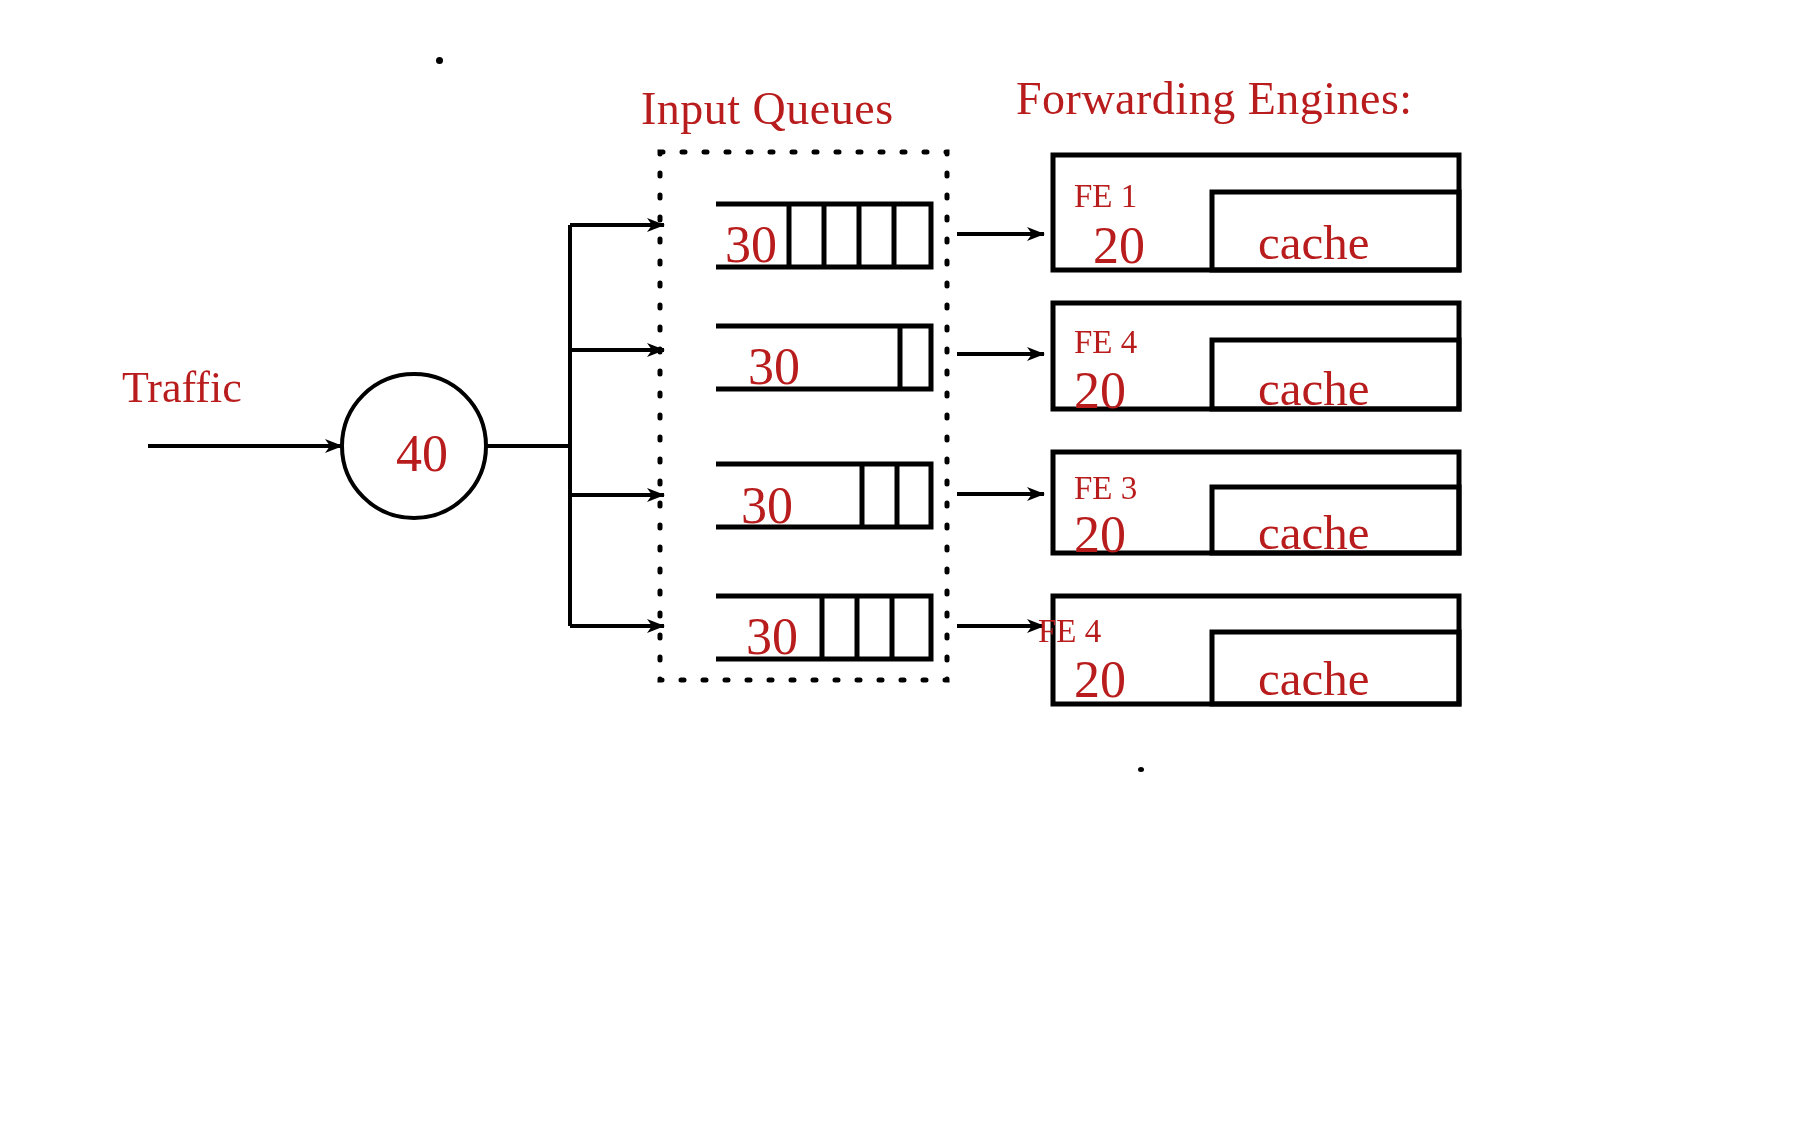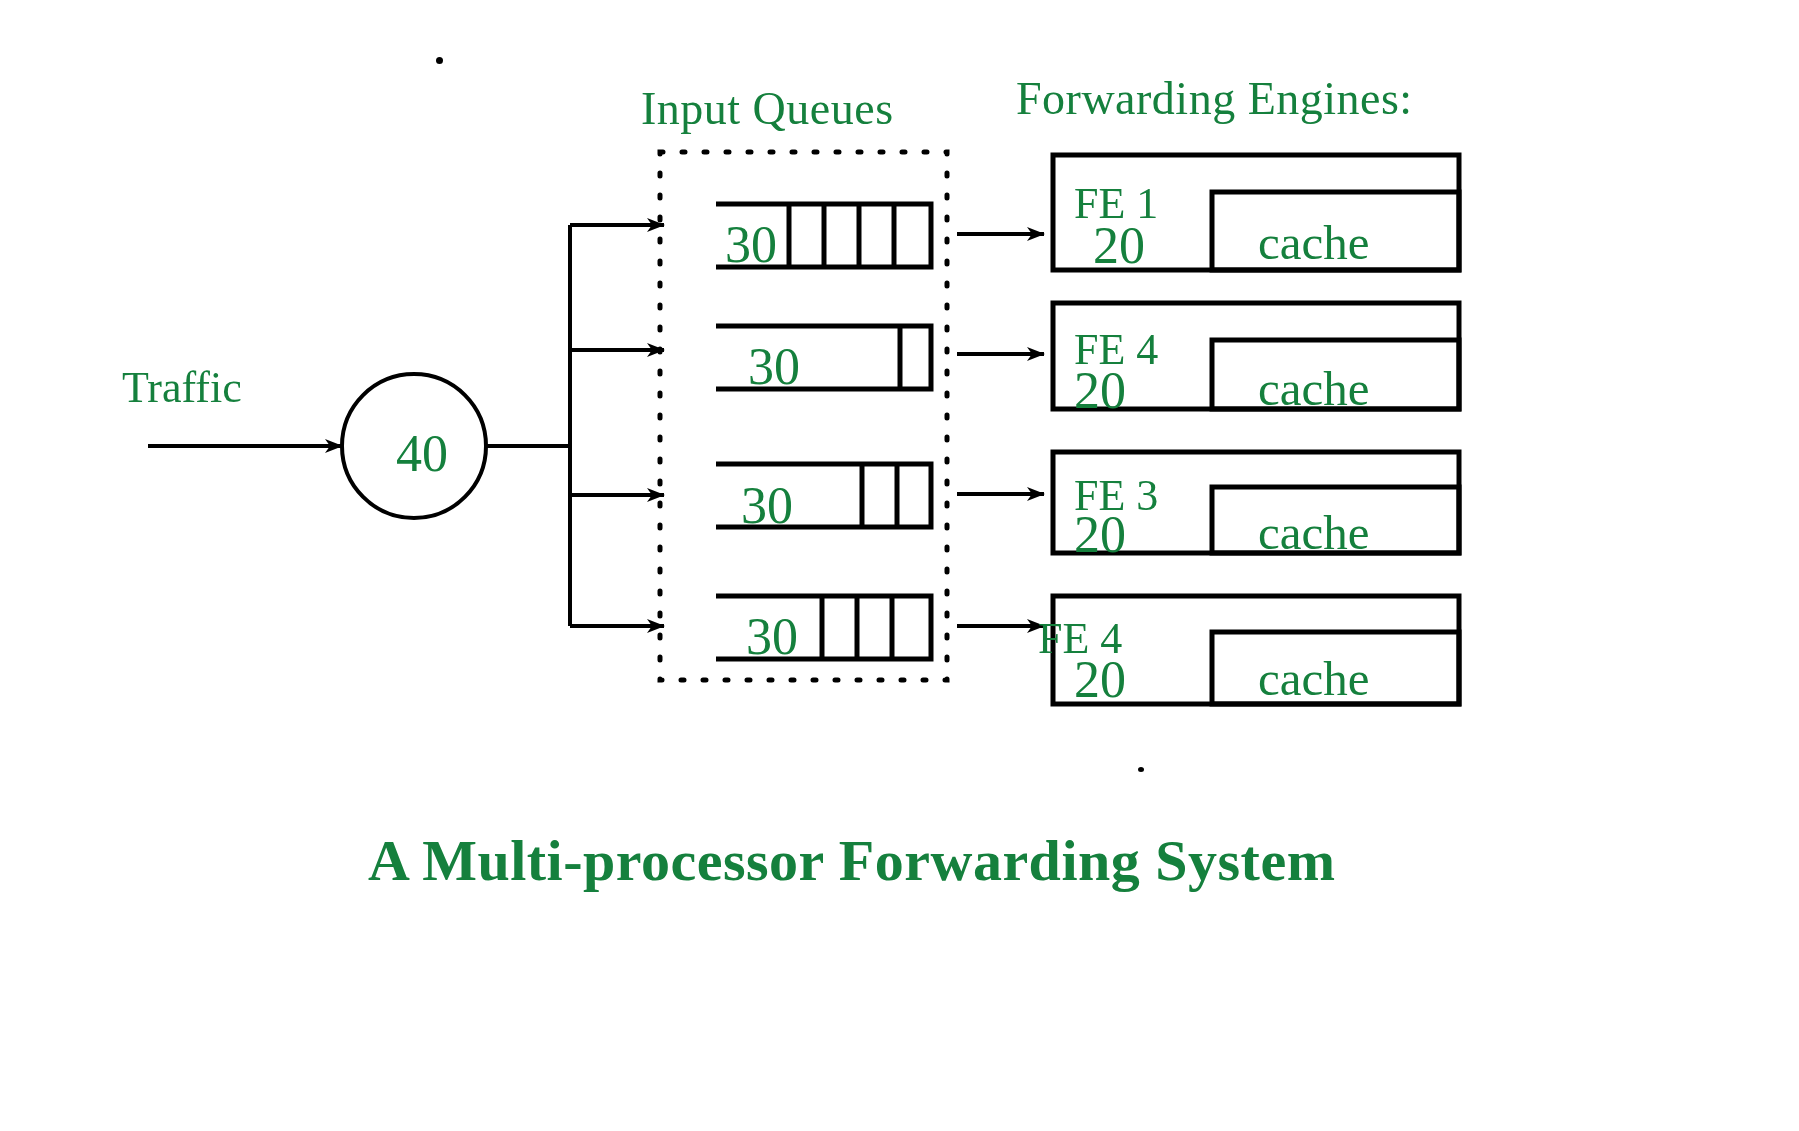--- a/index.html
+++ b/index.html
@@ -1,24 +1,24 @@
 <!DOCTYPE html>
 <html><head>
 <meta charset="utf-8">
 <style>
   html,body{margin:0;padding:0;background:#ffffff;}
   body{width:1799px;height:1131px;position:relative;overflow:hidden;
        font-family:"Liberation Serif","DejaVu Serif",serif;color:#000;}
   .fig{position:absolute;inset:0;}
   svg{position:absolute;left:0;top:0;width:1799px;height:1131px;}
-  .lbl{position:absolute;white-space:nowrap;color:#15803d;}
+  .lbl{position:absolute;white-space:nowrap;color:#b91c1c;}
   .hdr{font-size:46px;letter-spacing:0.5px;}
   .mid{font-size:44px;}
   .num{font-size:52px;}
-  .fe{font-size:44px;}
+  .fe{font-size:33px;}
   .cache{font-size:49px;}
   .caption{font-size:58px;font-weight:700;letter-spacing:0.5px;}
   .speck{position:absolute;background:#000;border-radius:50%;}
 </style>
 </head>
 <body>
 
 <div class="fig">
 
   <svg viewBox="0 0 1799 1131">
@@ -126,15 +126,14 @@
   <div class="lbl cache" style="left:1258px;top:360px;">cache</div>
 
   <div class="lbl fe" style="left:1074px;top:470px;">FE 3</div>
   <div class="lbl num" style="left:1074px;top:505px;">20</div>
   <div class="lbl cache" style="left:1258px;top:504px;">cache</div>
 
   <div class="lbl fe" style="left:1038px;top:613px;">FE 4</div>
   <div class="lbl num" style="left:1074px;top:650px;">20</div>
   <div class="lbl cache" style="left:1258px;top:650px;">cache</div>
 
-  <div class="lbl caption" style="left:368px;top:827px;">A Multi-processor Forwarding System</div>
 
 </div>
 
 </body></html>

